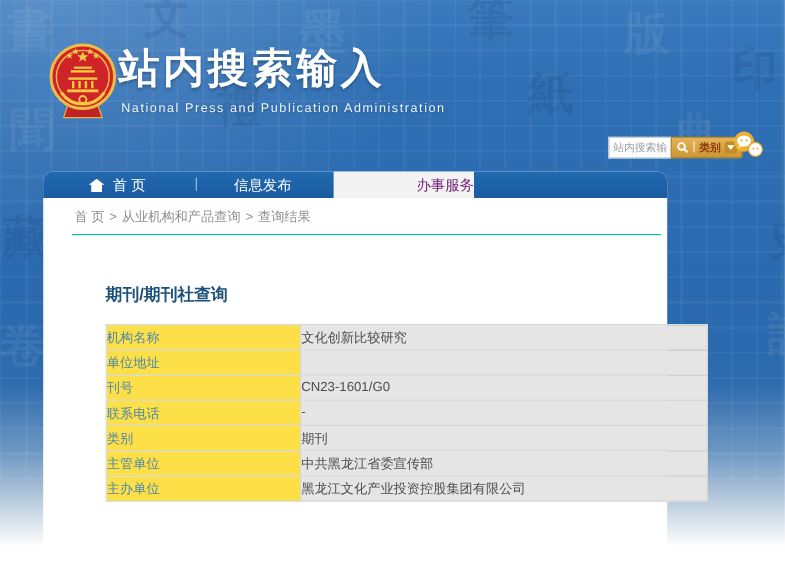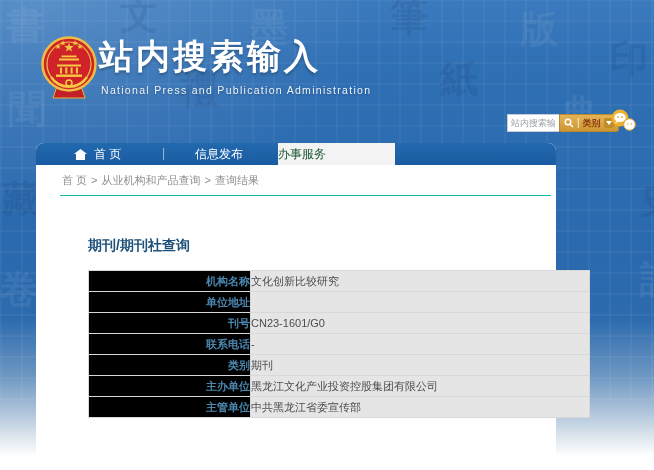--- a/index.html
+++ b/index.html
@@ -75,21 +75,21 @@
     font-size:12px; color:#ffffff;
   }
   .nav-home {
     position:absolute; left:38px; top:0; height:22px;
     display:flex; align-items:center; gap:7px; cursor:pointer;
   }
   .nav-sep { position:absolute; left:126px; top:3px; color:rgba(255,255,255,0.55); }
   .nav-item-info { position:absolute; left:139px; top:0; line-height:22px; cursor:pointer;margin-left:20px; }
   .nav-item-active {
     position:absolute; left:242px; top:0; width:117px; height:22px;
-    background:#f3f3f3; color:#14532d; text-align:left; line-height:22px; cursor:pointer;
+    background:#f3f3f3; color:#701a75; text-align:right; line-height:22px; cursor:pointer;
   }
   .breadcrumb {
     margin:0 5px 0 24px; padding:8px 0 7px 2px;
     border-bottom:1px solid #14b8a6;
     font-size:11px; color:#8f8f8f;
   }
   .breadcrumb a { color:#8f8f8f; text-decoration:none; cursor:pointer; }
   .bc-sep { margin:0 4px; }
   .page-title {
     margin:41px 0 0 52px;
@@ -98,22 +98,22 @@
   table.result {
     margin:15px 0 0 52px; width:502px;
     border-collapse:collapse; table-layout:fixed;
     font-size:11px;
   }
   table.result td {
     border:1px solid #d8d8d8; height:21px; padding:0;
     vertical-align:middle;
   }
   td.lbl {
-    width:162px; background:#000000; text-align:right;
-    padding-right:12px; color:#4a86ad; font-weight:bold;
+    width:162px; background:#fde047; text-align:left;
+    padding-right:12px; color:#4a86ad; font-weight:normal;
   }
   td.val { padding-left:12px; color:#4d4d4d; background:#e5e5e5; }
 </style>
 </head>
 <body>
 
 <div class="texture"></div>
 
 <div class="glyphs">
   <span style="left:6px;top:6px">書</span>
@@ -225,22 +225,22 @@
       </tr>
       <tr>
         <td class="lbl">联系电话</td>
         <td class="val">-</td>
       </tr>
       <tr>
         <td class="lbl">类别</td>
         <td class="val">期刊</td>
       </tr>
       <tr>
+        <td class="lbl">主管单位</td>
+        <td class="val">中共黑龙江省委宣传部</td>
+      </tr>
+      <tr>
         <td class="lbl">主办单位</td>
         <td class="val">黑龙江文化产业投资控股集团有限公司</td>
       </tr>
-      <tr>
-        <td class="lbl">主管单位</td>
-        <td class="val">中共黑龙江省委宣传部</td>
-      </tr>
     </tbody>
   </table>
 </div>
 
 </body></html>

